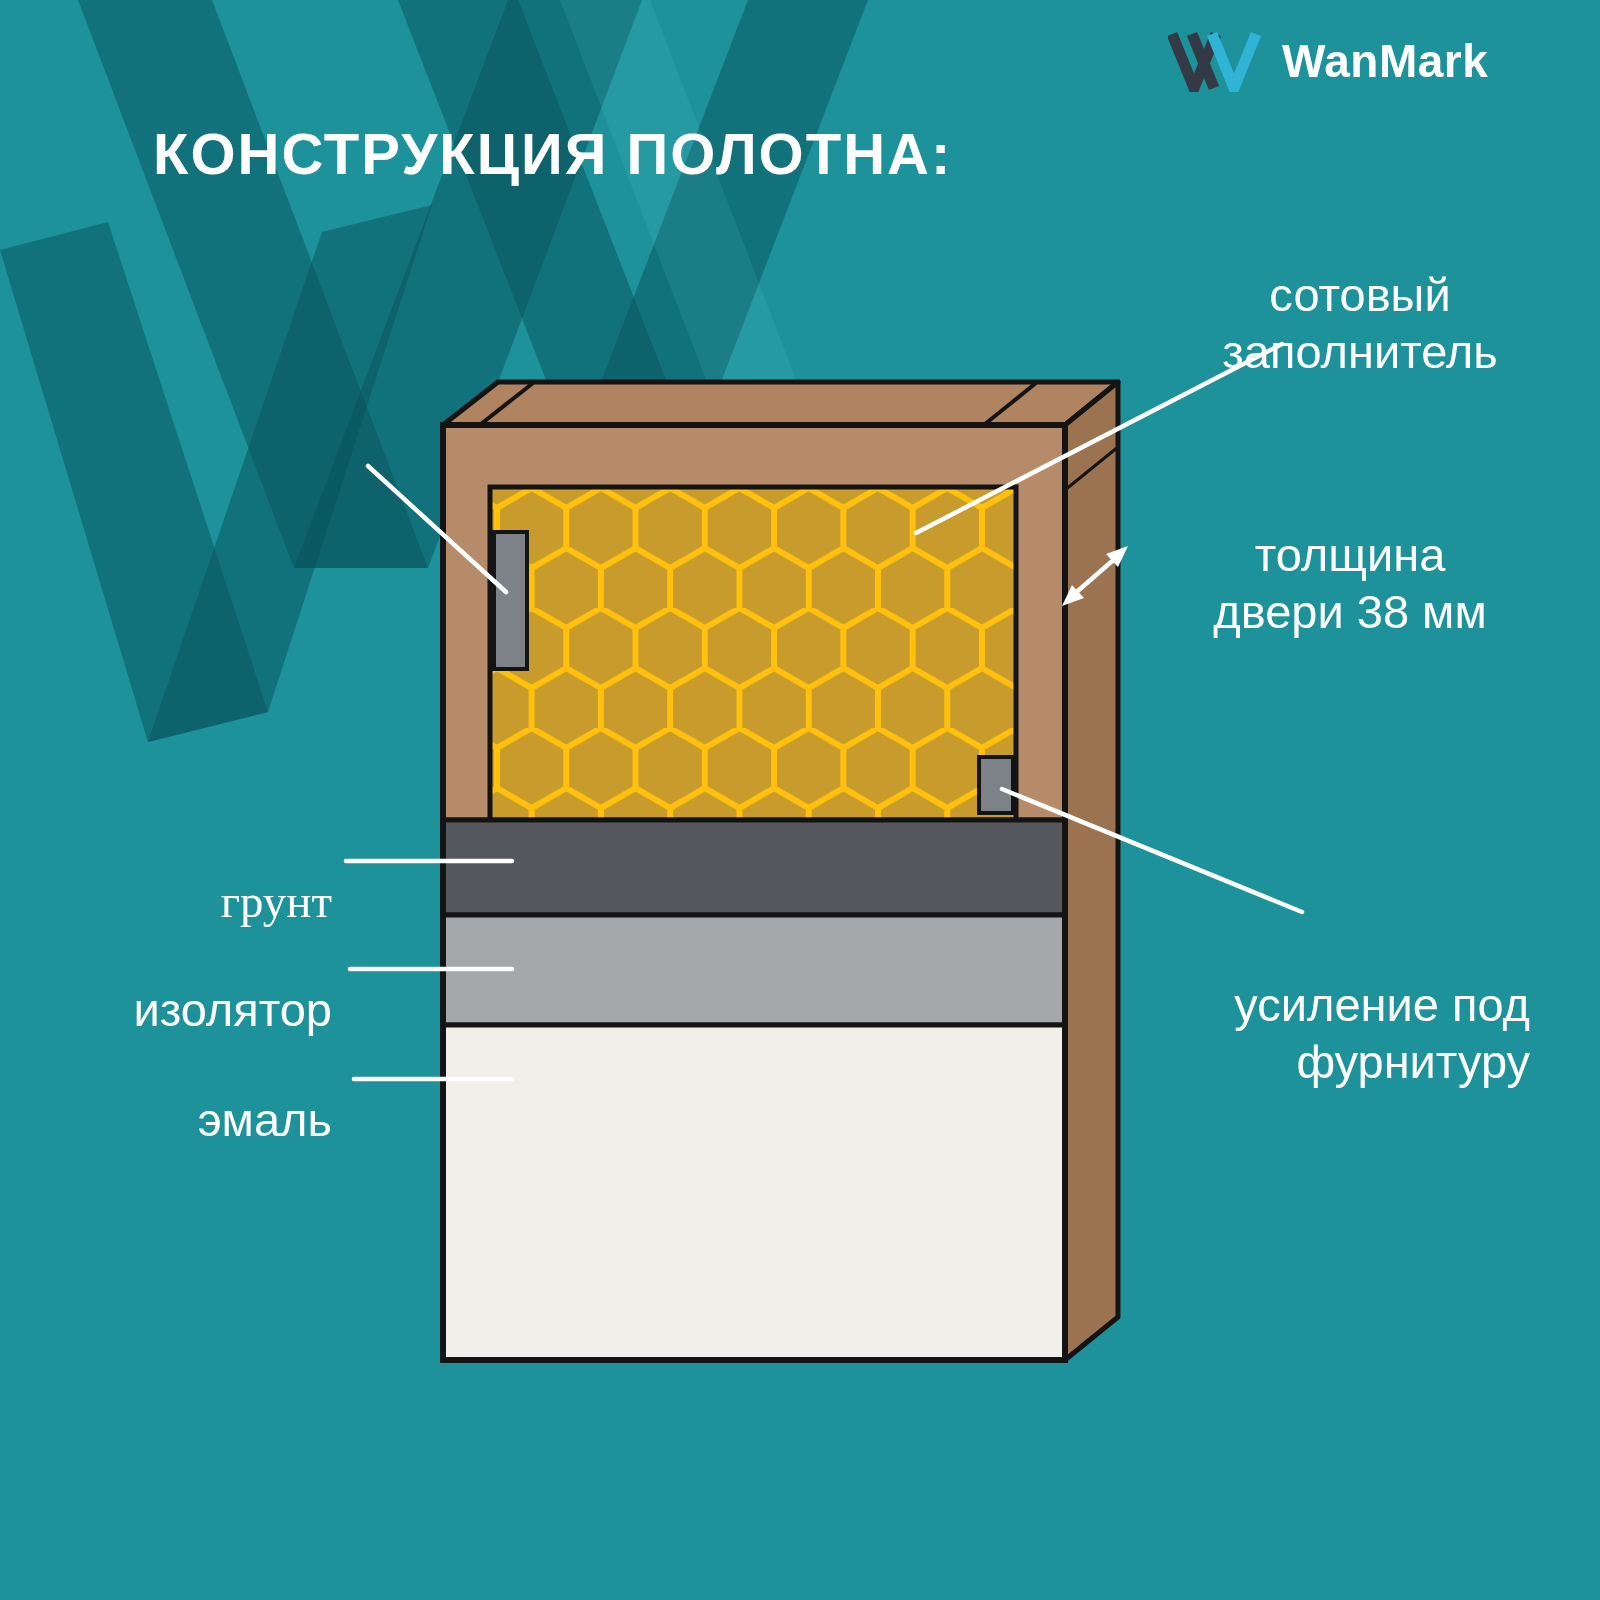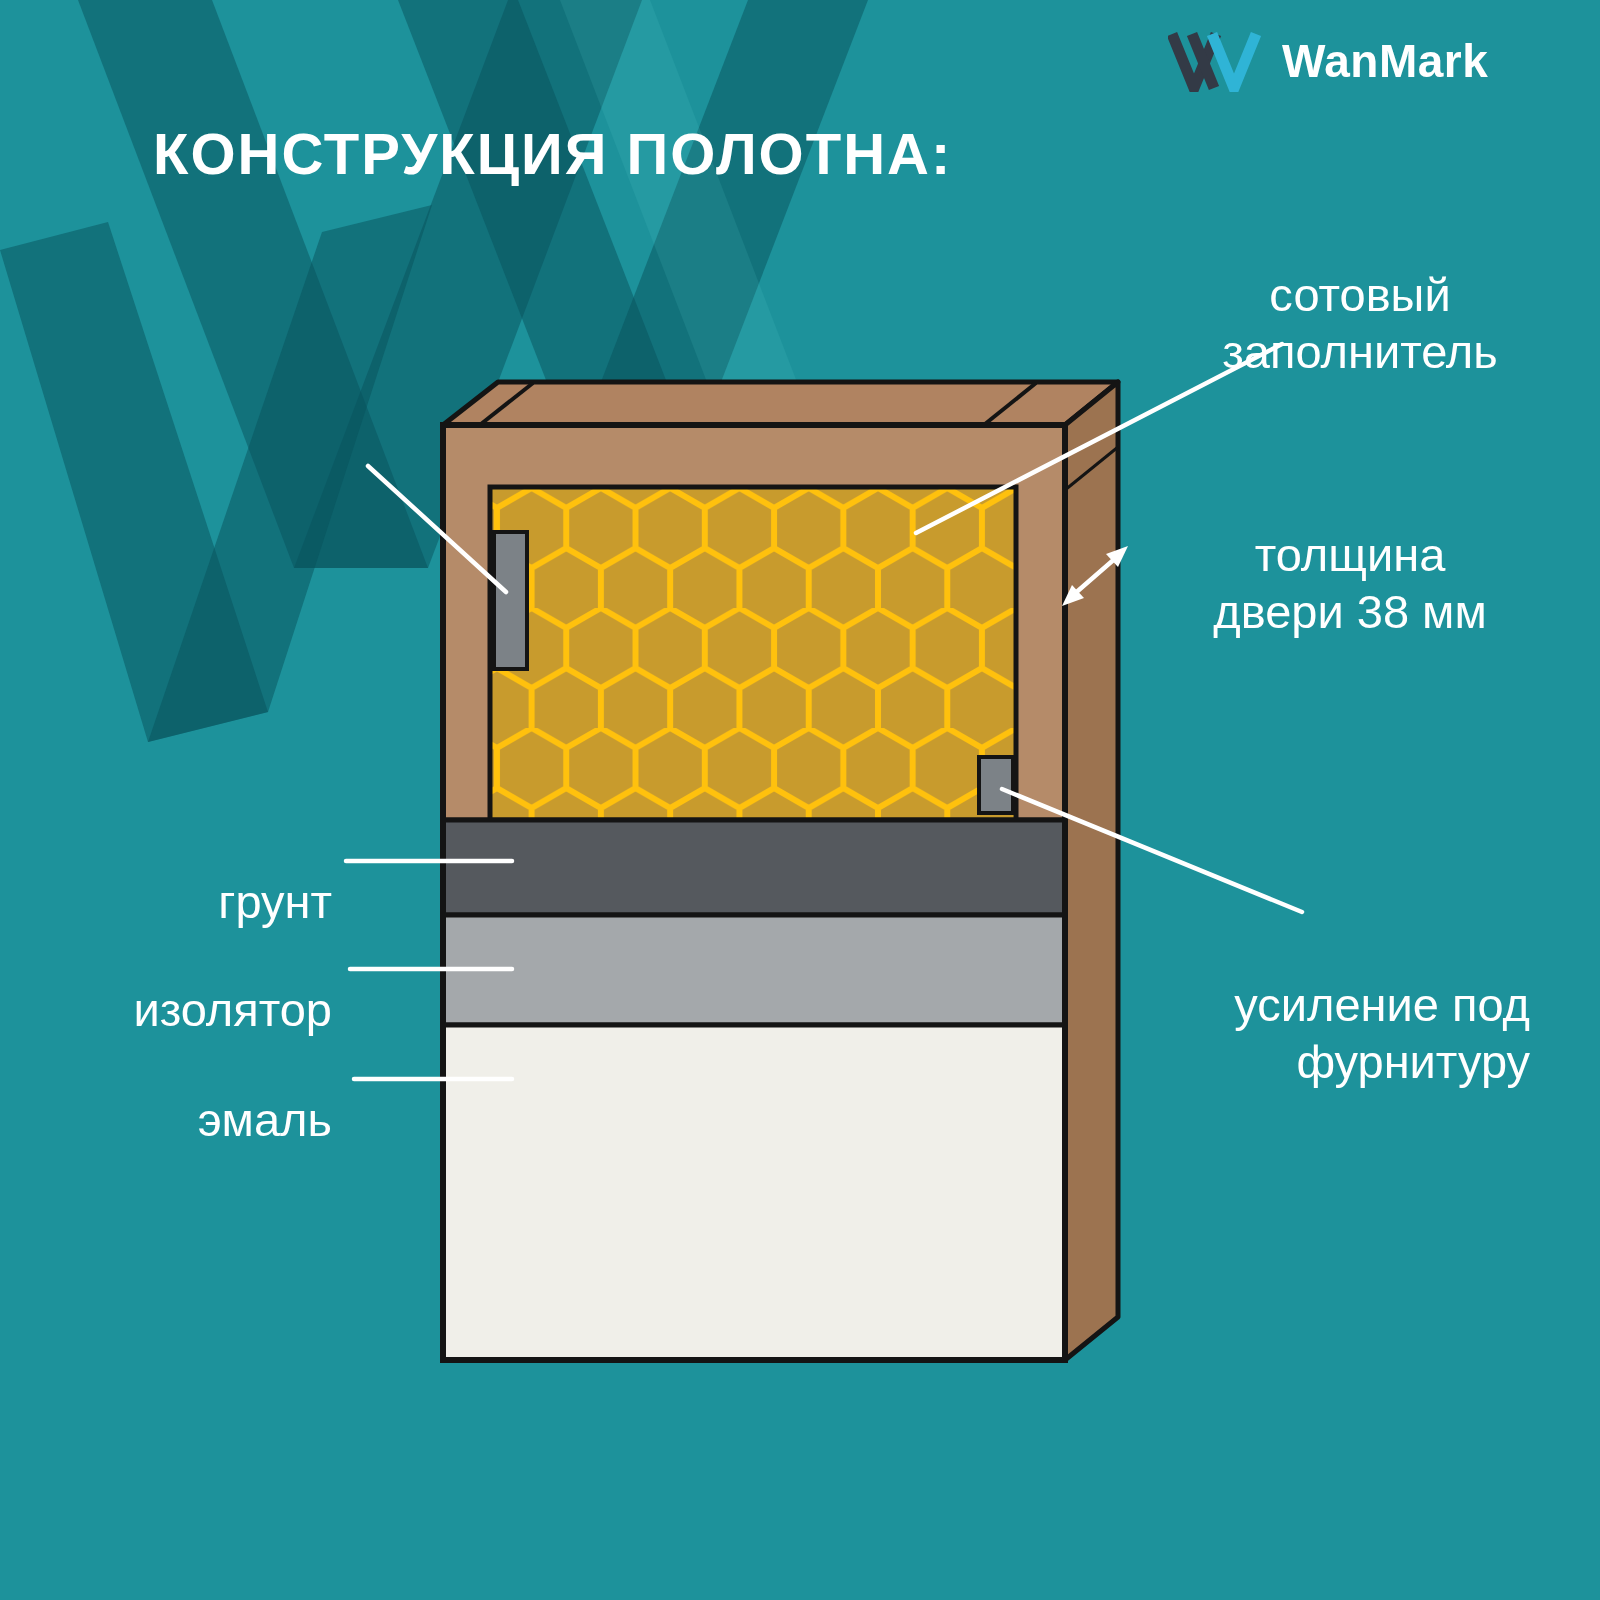--- a/index.html
+++ b/index.html
@@ -17,21 +17,21 @@
   .logo-text { font-size:46px; font-weight:700; color:#ffffff; letter-spacing:0.5px; }
 
   .callout {
     position:absolute; color:#ffffff; font-size:47px; line-height:1.22;
     white-space:pre-line;
     margin-top:40px;
   }
   .co-hinge     { left:85px;   top:378px;  width:310px; text-align:center; }
   .co-honeycomb { left:1185px; top:226px;  width:350px; text-align:center; }
   .co-thickness { left:1165px; top:486px;  width:370px; text-align:center; }
-  .co-primer    { left:60px;   top:833px;  width:272px; text-align:right; }
+  .co-primer    { left:60px;   top:833px;  width:272px; text-align:right;font-family:Liberation Serif, serif; }
   .co-insulator { left:60px;   top:941px;  width:272px; text-align:right; }
   .co-enamel    { left:60px;   top:1051px; width:272px; text-align:right; }
   .co-hardware  { left:1140px; top:936px;  width:390px; text-align:right; }
 </style>
 </head>
 <body>
 
 <div class="canvas">
 
   <svg class="layer" viewBox="0 0 1600 1600" aria-hidden="true">

